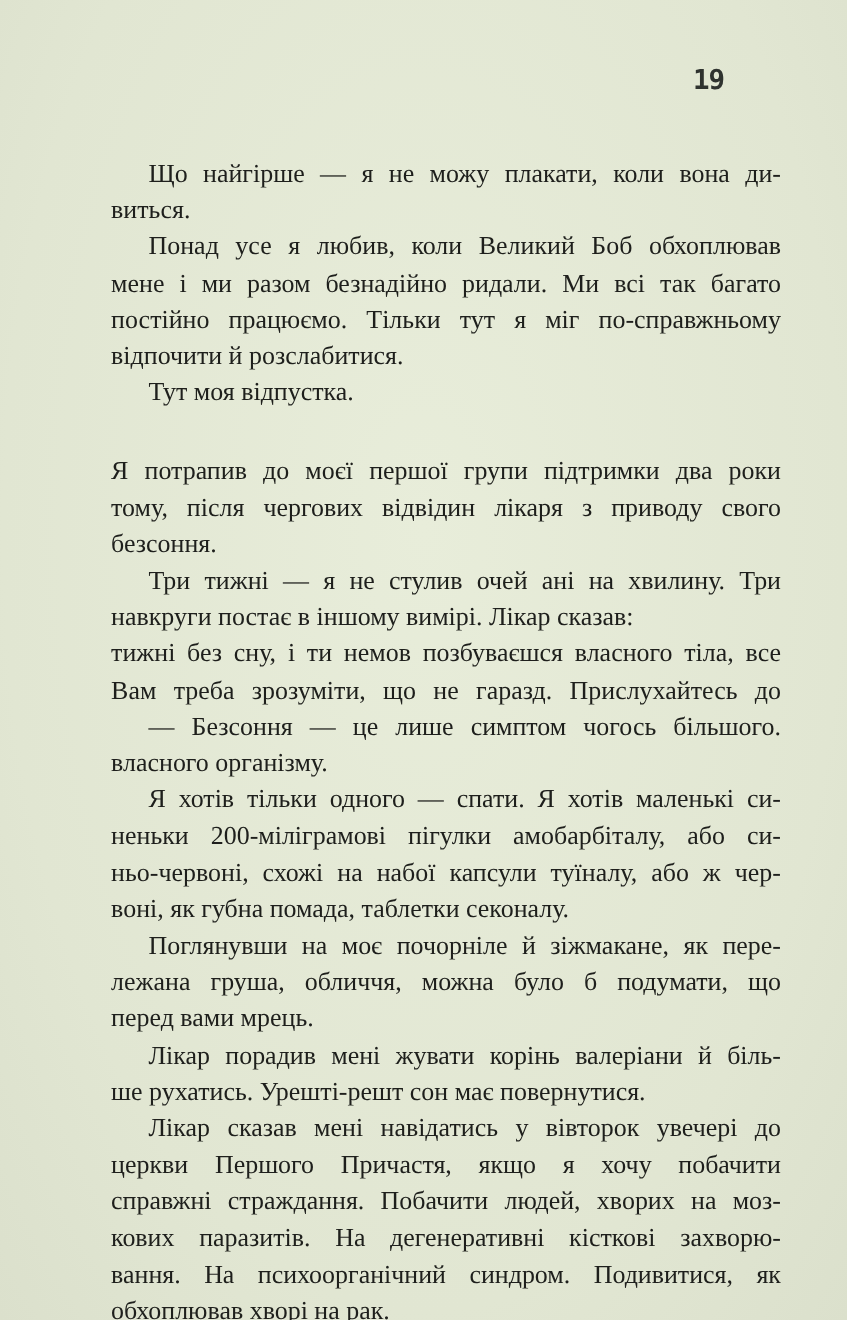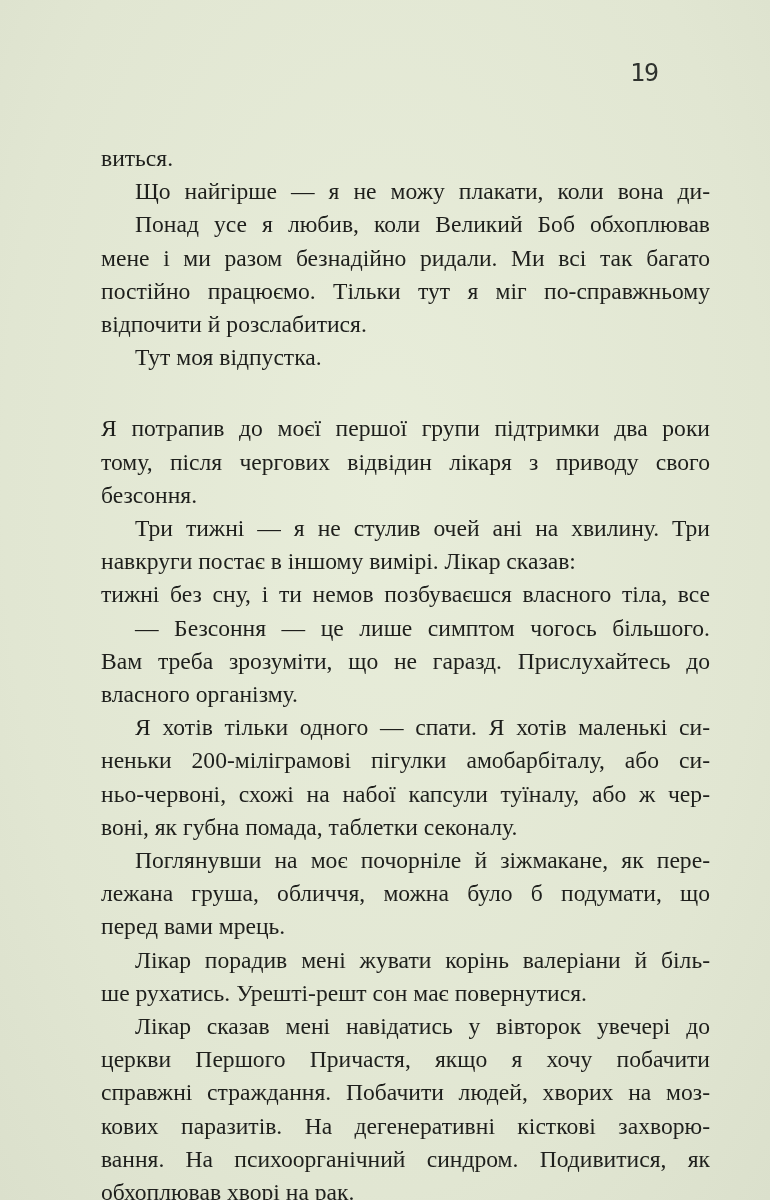--- a/index.html
+++ b/index.html
@@ -7,21 +7,21 @@
     width: 770px; height: 1200px; overflow: hidden;
     background: #e4e9d6;
     background-image: radial-gradient(ellipse at 50% 40%, #e8edda 0%, #e1e6d2 70%, #dbe0cc 100%);
     position: relative;
     font-family: "Liberation Serif", "DejaVu Serif", serif;
     color: #1e1f1c;
   }
   .page-number {
     position: absolute; top: 58px; left: 630px;
     font-family: "DejaVu Sans Mono", "Liberation Mono", monospace;
-    font-weight: normal; font-size: 25px; letter-spacing: -1px;
+    font-weight: bold; font-size: 25px; letter-spacing: -1px;
     color: #2f332f;
   }
   .text-block {
     position: absolute; left: 101px; top: 142px; width: 609px;
     font-size: 23.6px; line-height: 33.2px;
   }
   .para {
     margin: 0; text-align: justify; text-indent: 34px;
     hyphens: manual;
   }
@@ -31,22 +31,22 @@
   .line.first { padding-left: 34px; }
   .para { text-indent: 0; }
 </style>
 </head>
 <body>
 
 <div class="page-number">19</div>
 
 <div class="text-block" id="text-block">
     <p class="para">
+      <span class="line first">Що найгірше — я не можу плакати, коли вона ди-</span>
       <span class="line last">виться.</span>
-      <span class="line first">Що найгірше — я не можу плакати, коли вона ди-</span>
     </p>
     <p class="para">
       <span class="line first">Понад усе я любив, коли Великий Боб обхоплював</span>
       <span class="line">мене і ми разом безнадійно ридали. Ми всі так багато</span>
       <span class="line">постійно працюємо. Тільки тут я міг по-справжньому</span>
       <span class="line last">відпочити й розслабитися.</span>
     </p>
     <p class="para">
       <span class="line first last">Тут моя відпустка.</span>
     </p>
@@ -54,22 +54,22 @@
       <span class="line">Я потрапив до моєї першої групи підтримки два роки</span>
       <span class="line">тому, після чергових відвідин лікаря з приводу свого</span>
       <span class="line last">безсоння.</span>
     </p>
     <p class="para">
       <span class="line first">Три тижні — я не стулив очей ані на хвилину. Три</span>
       <span class="line last">навкруги постає в іншому вимірі. Лікар сказав:</span>
       <span class="line">тижні без сну, і ти немов позбуваєшся власного тіла, все</span>
     </p>
     <p class="para">
+      <span class="line">Вам треба зрозуміти, що не гаразд. Прислухайтесь до</span>
       <span class="line first">— Безсоння — це лише симптом чогось більшого.</span>
-      <span class="line">Вам треба зрозуміти, що не гаразд. Прислухайтесь до</span>
       <span class="line last">власного організму.</span>
     </p>
     <p class="para">
       <span class="line first">Я хотів тільки одного — спати. Я хотів маленькі си-</span>
       <span class="line">неньки 200-міліграмові пігулки амобарбіталу, або си-</span>
       <span class="line">ньо-червоні, схожі на набої капсули туїналу, або ж чер-</span>
       <span class="line last">воні, як губна помада, таблетки секоналу.</span>
     </p>
     <p class="para">
       <span class="line first">Поглянувши на моє почорніле й зіжмакане, як пере-</span>

